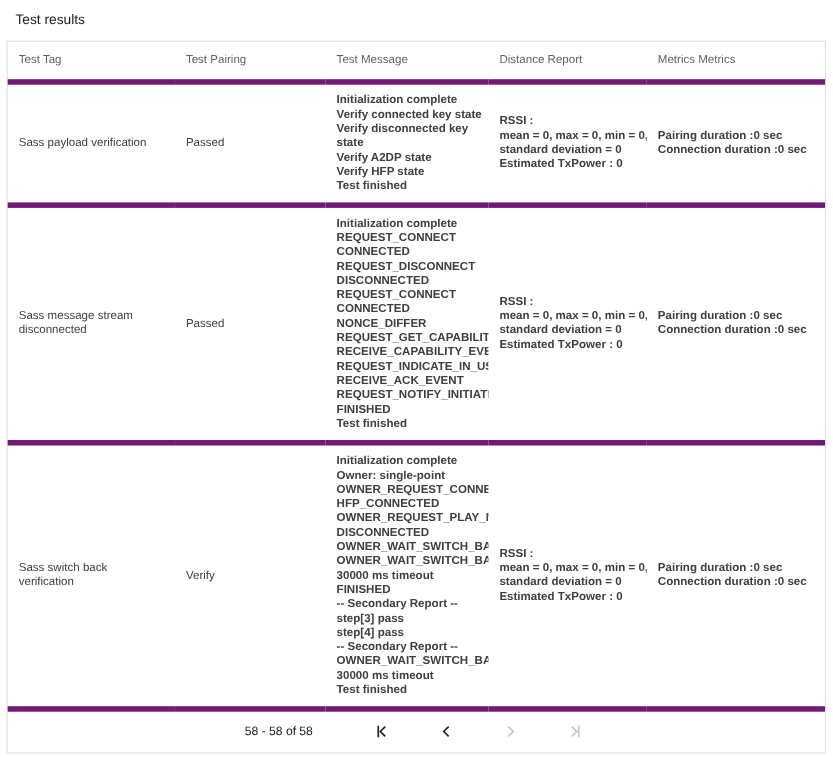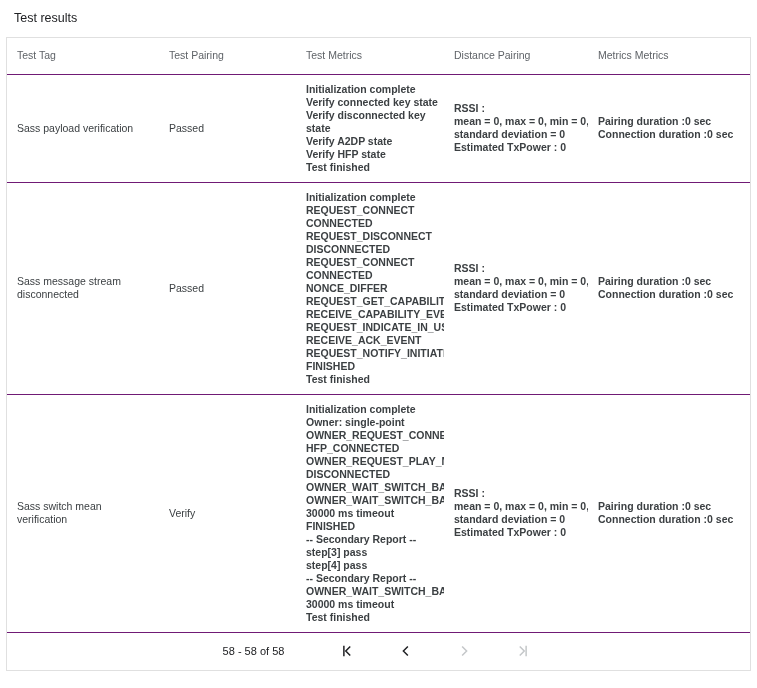--- a/index.html
+++ b/index.html
@@ -31,21 +31,21 @@
   col.c3 { width: 148px; }
   col.c4 { width: 144px; }
   col.c5 { width: auto;  }
   th, td {
     text-align: left;
     vertical-align: middle;
     padding: 8px 10px;
     font-weight: 400;
     font-size: 10.5px;
     line-height: 13px;
-    border-bottom: 1px solid #701a75;
+    border-bottom: 5px solid #701a75;
     overflow: hidden;
   }
   thead th {
     color: #5f6368;
     height: 36px;
     padding-top: 4px;
     padding-bottom: 4px;
   }
   td.pre {
     white-space: pre;       
@@ -92,22 +92,22 @@
       <col class="c1">
         <col class="c2">
         <col class="c3">
         <col class="c4">
         <col class="c5">
     </colgroup>
     <thead>
       <tr>
         <th>Test Tag</th>
         <th>Test Pairing</th>
-        <th>Test Metrics</th>
-        <th>Distance Pairing</th>
+        <th>Test Message</th>
+        <th>Distance Report</th>
         <th>Metrics Metrics</th>
       </tr>
     </thead>
     <tbody>
       <tr>
         <td class="wrap">Sass payload verification</td>
         <td class="wrap">Passed</td>
         <td class="pre">Initialization complete
 Verify connected key state
 Verify disconnected key
@@ -141,21 +141,21 @@
 FINISHED
 Test finished</td>
         <td class="pre">RSSI :
 mean = 0, max = 0, min = 0,
 standard deviation = 0
 Estimated TxPower : 0</td>
         <td class="pre">Pairing duration :0 sec
 Connection duration :0 sec</td>
       </tr>
       <tr>
-        <td class="wrap">Sass switch mean verification</td>
+        <td class="wrap">Sass switch back verification</td>
         <td class="wrap">Verify</td>
         <td class="pre">Initialization complete
 Owner: single-point
 OWNER_REQUEST_CONNECTED
 HFP_CONNECTED
 OWNER_REQUEST_PLAY_MEDIA
 DISCONNECTED
 OWNER_WAIT_SWITCH_BACK
 OWNER_WAIT_SWITCH_BACK
 30000 ms timeout

